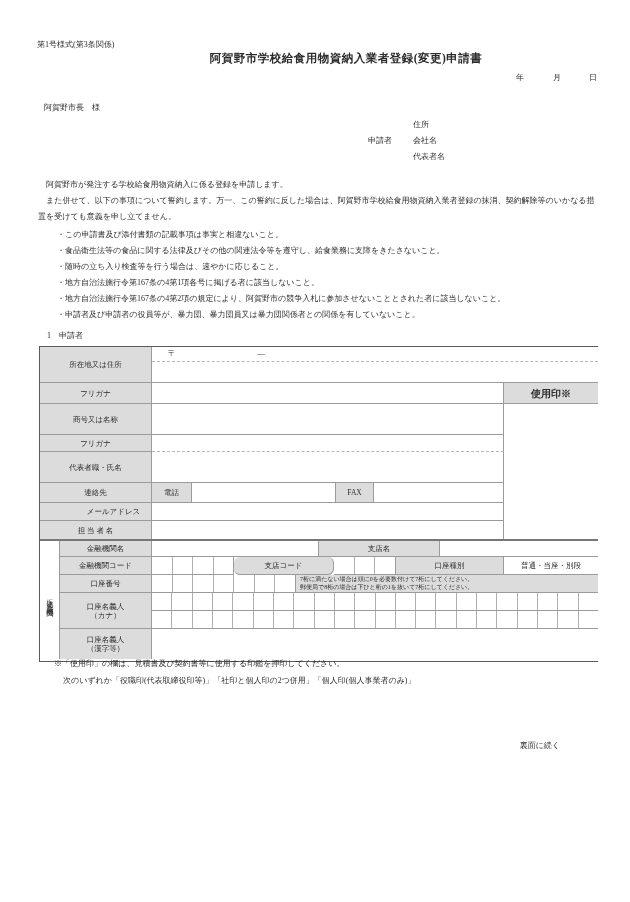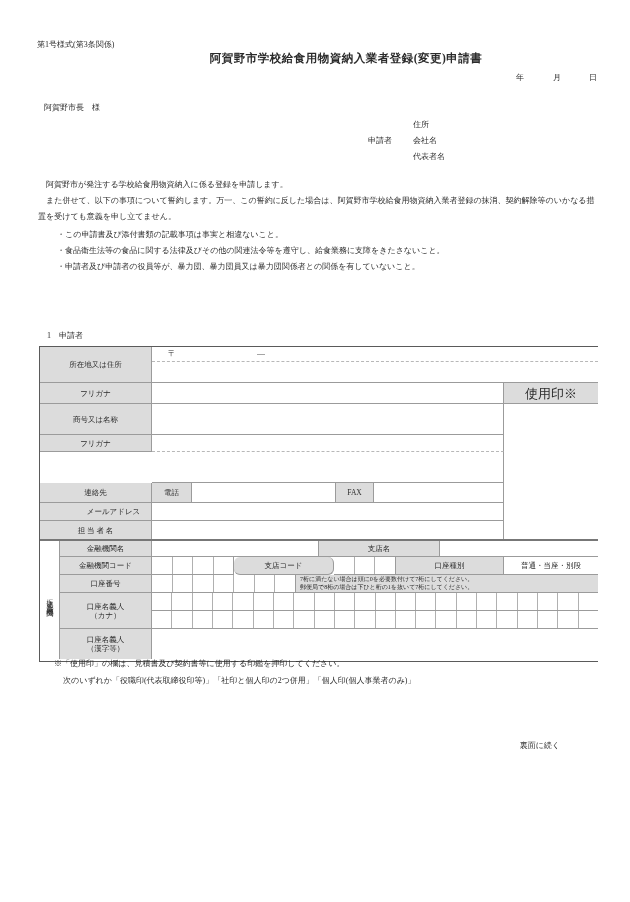--- a/index.html
+++ b/index.html
@@ -34,21 +34,21 @@
   .prelabel{white-space:pre-line;}
   .divider2{position:absolute;left:0;top:192px;width:558px;border-top:2px solid #777;z-index:3;}
   .hdash{position:absolute;left:0;right:0;top:14px;border-top:1px dashed var(--dashed_color);}
   .postal{position:absolute;top:2px;font-size:8px;}
   .vert{writing-mode:vertical-rl;text-orientation:upright;font-size:7px;letter-spacing:2px;line-height:10px;}
   .boxrow{padding:0;}
   .boxrow .bx{flex:1;align-self:stretch;border-left:1px solid var(--box_border);}
   .boxrow .bx:first-child{border-left:none;}
   .note{flex-direction:column;align-items:flex-start;justify-content:center;text-align:left;
         font-size:6px;line-height:7.5px;padding-left:4px;}
-  .stamp-hdr{font-size:13px;}
+  .stamp-hdr{font-size:10px;font-weight:bold;}
 </style>
 </head>
 <body>
 
 <div class="page">
 
   <div class="abs t8" style="left:37px;top:39px;">第1号様式(第3条関係)</div>
   <div class="abs title">阿賀野市学校給食用物資納入業者登録(変更)申請書</div>
 
   <div class="abs t8" style="left:516px;top:72px;">年</div>
@@ -62,20 +62,23 @@
   <div class="abs t8" style="left:413px;top:135px;">会社名</div>
   <div class="abs t8" style="left:413px;top:151px;">代表者名</div>
 
   <div class="abs t8" style="left:46px;top:179px;">阿賀野市が発注する学校給食用物資納入に係る登録を申請します。</div>
   <div class="abs t8" style="left:46px;top:195px;">また併せて、以下の事項について誓約します。万一、この誓約に反した場合は、阿賀野市学校給食用物資納入業者登録の抹消、契約解除等のいかなる措</div>
   <div class="abs t8" style="left:38px;top:211px;">置を受けても意義を申し立てません。</div>
 
   <div class="pledges">
       <div>・この申請書及び添付書類の記載事項は事実と相違ないこと。</div>
       <div>・食品衛生法等の食品に関する法律及びその他の関連法令等を遵守し、給食業務に支障をきたさないこと。</div>
+      <div>・随時の立ち入り検査等を行う場合は、速やかに応じること。</div>
+      <div>・地方自治法施行令第167条の4第1項各号に掲げる者に該当しないこと。</div>
+      <div>・地方自治法施行令第167条の4第2項の規定により、阿賀野市の競争入札に参加させないこととされた者に該当しないこと。</div>
       <div>・申請者及び申請者の役員等が、暴力団、暴力団員又は暴力団関係者との関係を有していないこと。</div>
     </div>
 
   <div class="abs t8" style="left:47px;top:330px;">1　申請者</div>
 
   <div class="form-table">
 
     <div class="cell hdr" style="left:0;top:0;width:112px;height:36px;">所在地又は住所</div>
     <div class="cell no-r" style="left:112px;top:0;width:446px;height:36px;">
       <span class="postal" style="left:16px;">〒</span>
@@ -88,20 +91,21 @@
     <div class="cell hdr no-r stamp-hdr" style="left:464px;top:36px;width:94px;height:21px;">使用印※</div>
 
     <div class="cell no-r" style="left:464px;top:57px;width:94px;height:136px;"></div>
 
     <div class="cell hdr" style="left:0;top:57px;width:112px;height:31px;">商号又は名称</div>
     <div class="cell" style="left:112px;top:57px;width:352px;height:31px;"></div>
 
     <div class="cell hdr" style="left:0;top:88px;width:112px;height:17px;">フリガナ</div>
     <div class="cell dash-b" style="left:112px;top:88px;width:352px;height:17px;"></div>
 
+    <div class="cell hdr" style="left:0;top:105px;width:112px;height:31px;">代表者職・氏名</div>
     <div class="cell" style="left:112px;top:105px;width:352px;height:31px;"></div>
 
     <div class="cell hdr" style="left:0;top:136px;width:112px;height:20px;">連絡先</div>
     <div class="cell hdr" style="left:112px;top:136px;width:40px;height:20px;">電話</div>
     <div class="cell" style="left:152px;top:136px;width:144px;height:20px;"></div>
     <div class="cell hdr" style="left:296px;top:136px;width:38px;height:20px;">FAX</div>
     <div class="cell" style="left:334px;top:136px;width:130px;height:20px;"></div>
 
     <div class="cell hdr" style="left:0;top:156px;width:112px;height:18px;padding-left:36px;">メールアドレス</div>
     <div class="cell" style="left:112px;top:156px;width:352px;height:18px;"></div>

